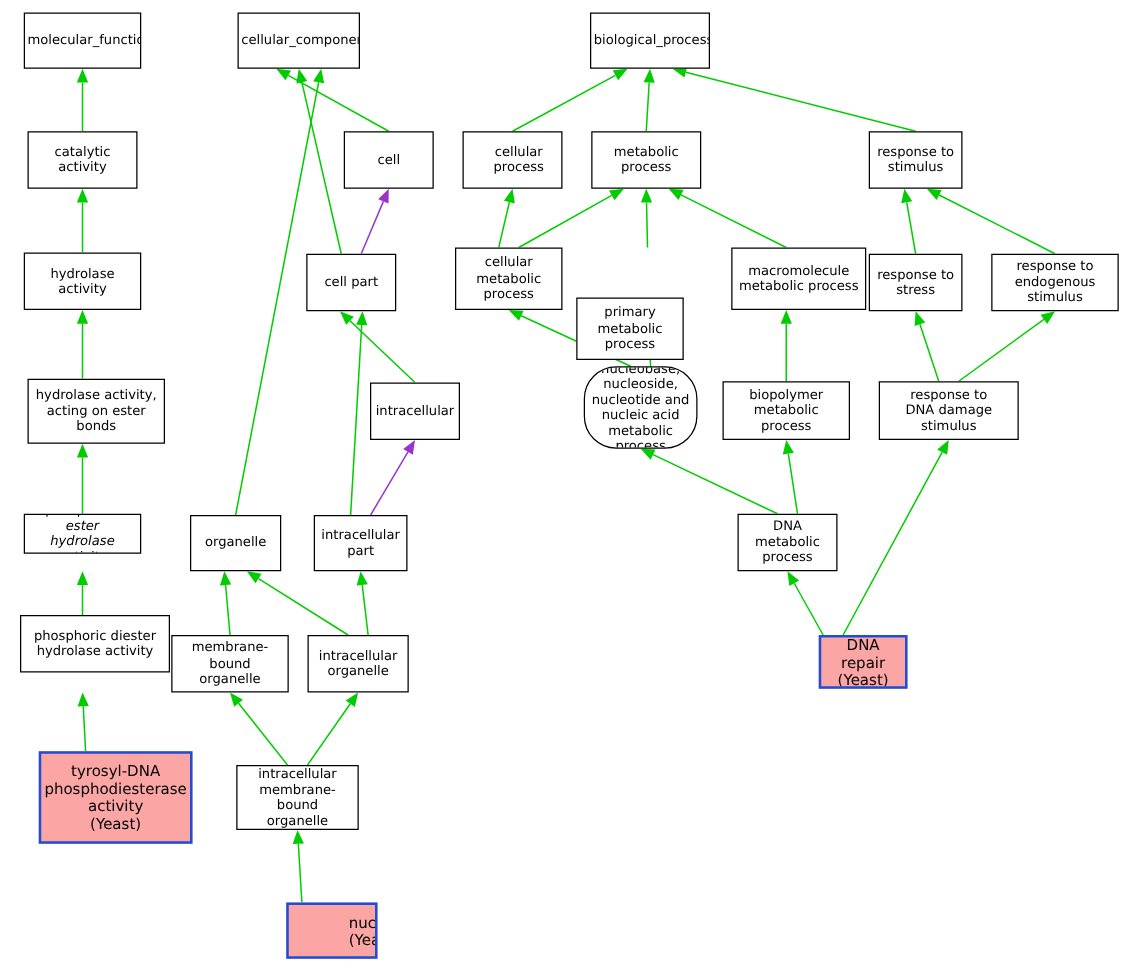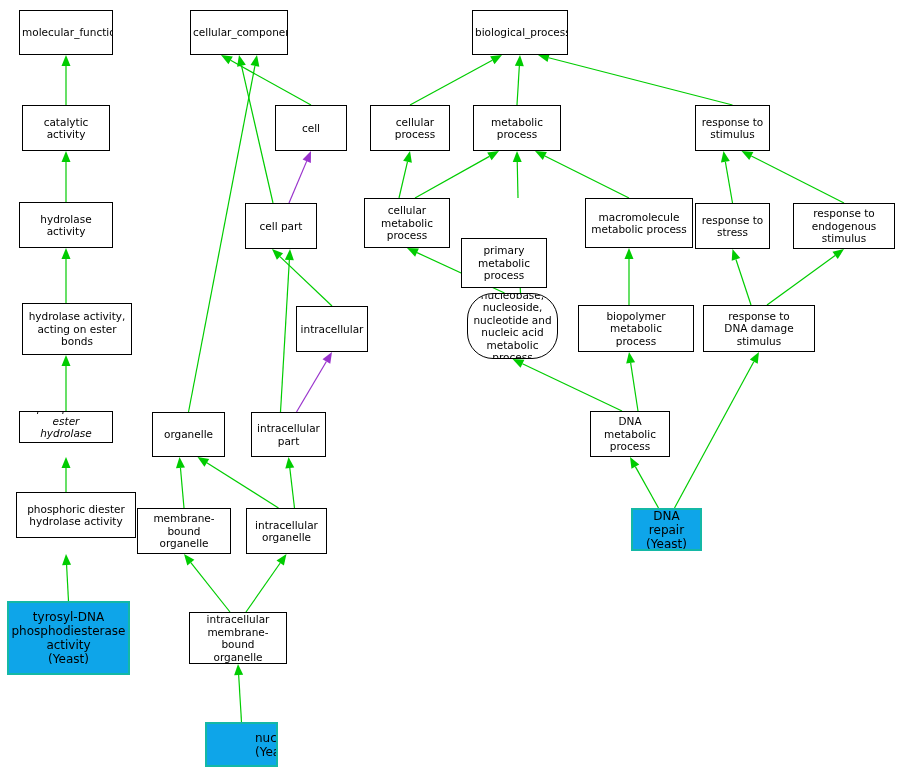--- a/index.html
+++ b/index.html
@@ -38,24 +38,25 @@
     justify-content: center;
     text-align: center;
     font-family: "DejaVu Sans", sans-serif;
     font-size: 10.5px;
     line-height: 12.5px;
     color: #000000;
     overflow: hidden;
     padding: 0 2px;
   }
   .go-node.highlight {
-    background: #0ea5e9;
-    border: 2px solid #14b8a6;
+    background: #fca5a5;
+    border: 2px solid #1d4ed8;
     font-size: 12px;
     line-height: 14px;
+    margin-left: 24px;
   }
   .go-node .node-label {
     white-space: pre-line;
     display: block;
     width: 100%;
   }
 </style>
 </head>
 <body>
 
@@ -221,21 +222,21 @@
       <span class="node-label">macromolecule
 metabolic process</span>
     </div>
     <div class="go-node" style="left: 467px; top: 293px; width: 91px; height: 66px; border-radius: 26px;">
       <span class="node-label">nucleobase,
 nucleoside,
 nucleotide and
 nucleic acid
 metabolic process</span>
     </div>
-    <div class="go-node" style="left: 578px; top: 305px; width: 116px; height: 47px;">
+    <div class="go-node" style="left: 578px; top: 305px; width: 102px; height: 47px;">
       <span class="node-label">biopolymer metabolic
 process</span>
     </div>
     <div class="go-node" style="left: 590px; top: 411px; width: 80px; height: 46px;">
       <span class="node-label">DNA metabolic
 process</span>
     </div>
     <div class="go-node highlight" style="left: 631px; top: 508px; width: 71px; height: 43px;">
       <span class="node-label">DNA repair
 (Yeast)</span>

